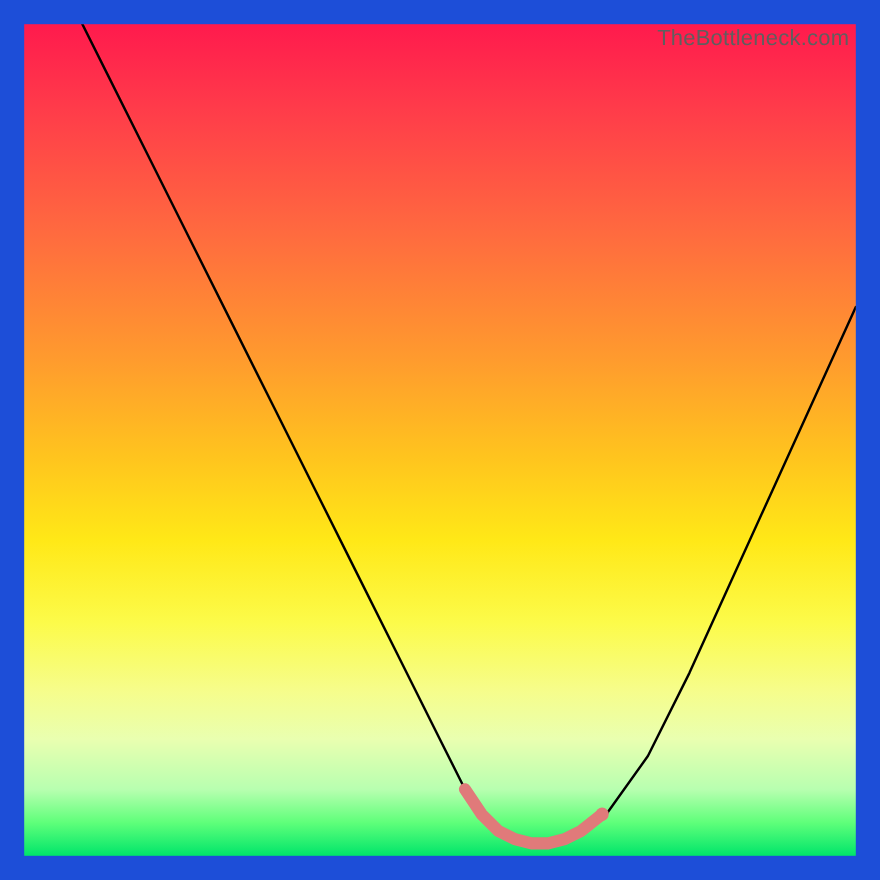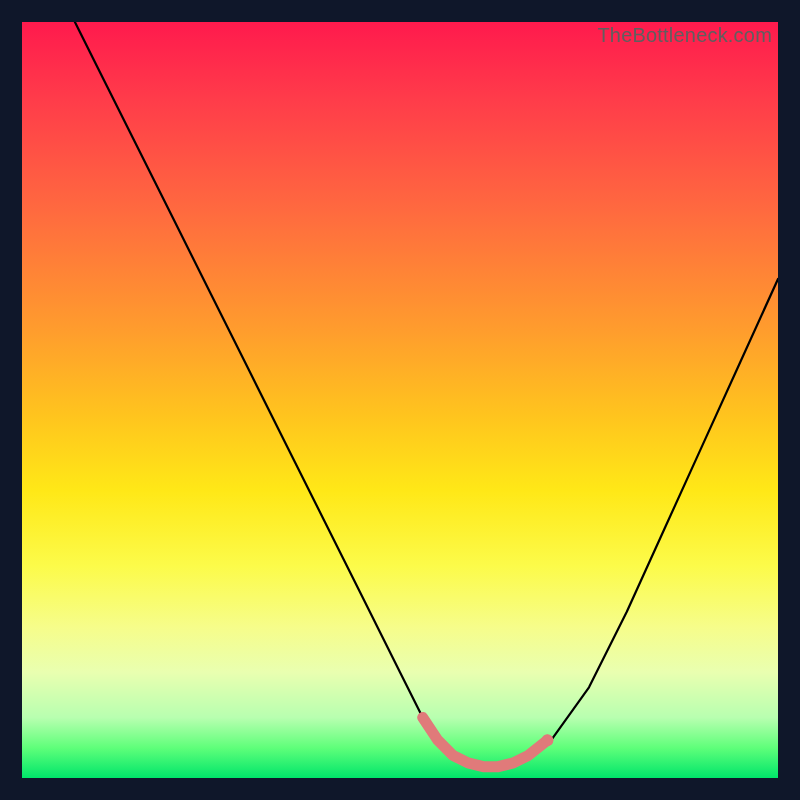--- a/index.html
+++ b/index.html
@@ -10,21 +10,21 @@
     background: #000;
     overflow: hidden;
     font-family: Arial, Helvetica, sans-serif;
   }
   .frame {
     position: absolute;
     left: 0;
     top: 0;
     width: 800px;
     height: 800px;
-    background: #0f172a;
+    background: #1d4ed8;
   }
   .plot {
     position: absolute;
     left: 22px;
     top: 22px;
     width: 756px;
     height: 756px;
     background: linear-gradient(
       to bottom,
       #ff1a4d 0%,

